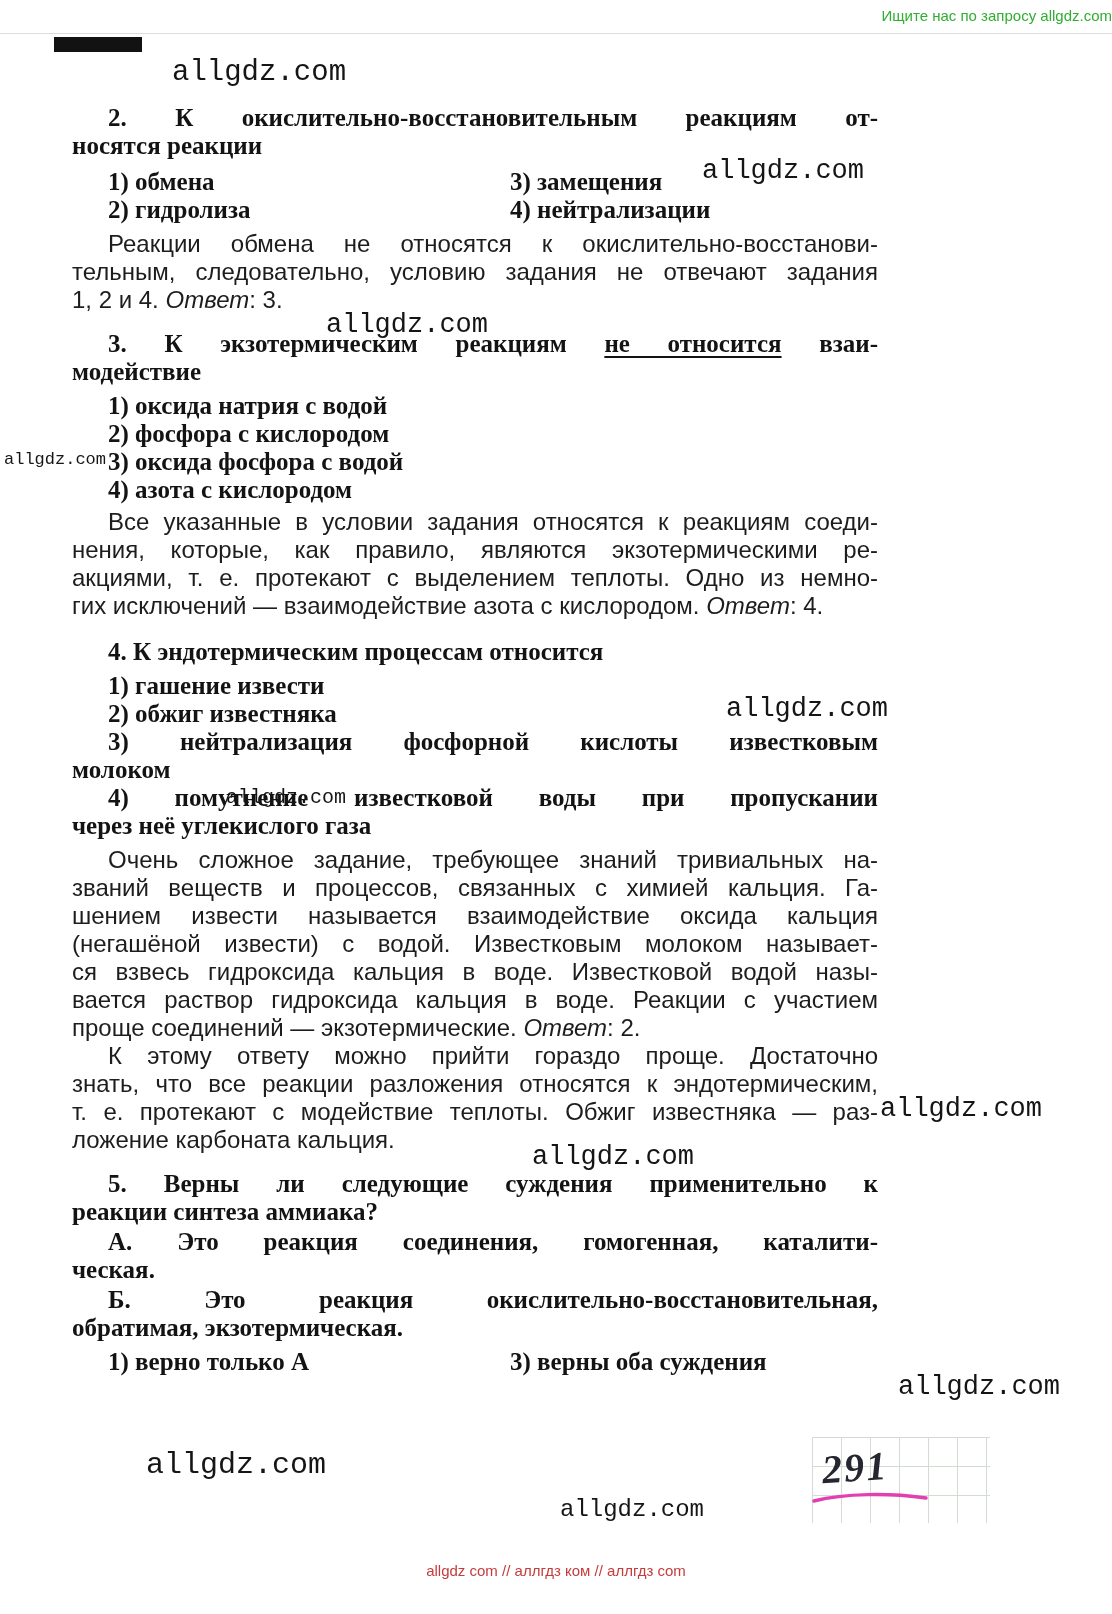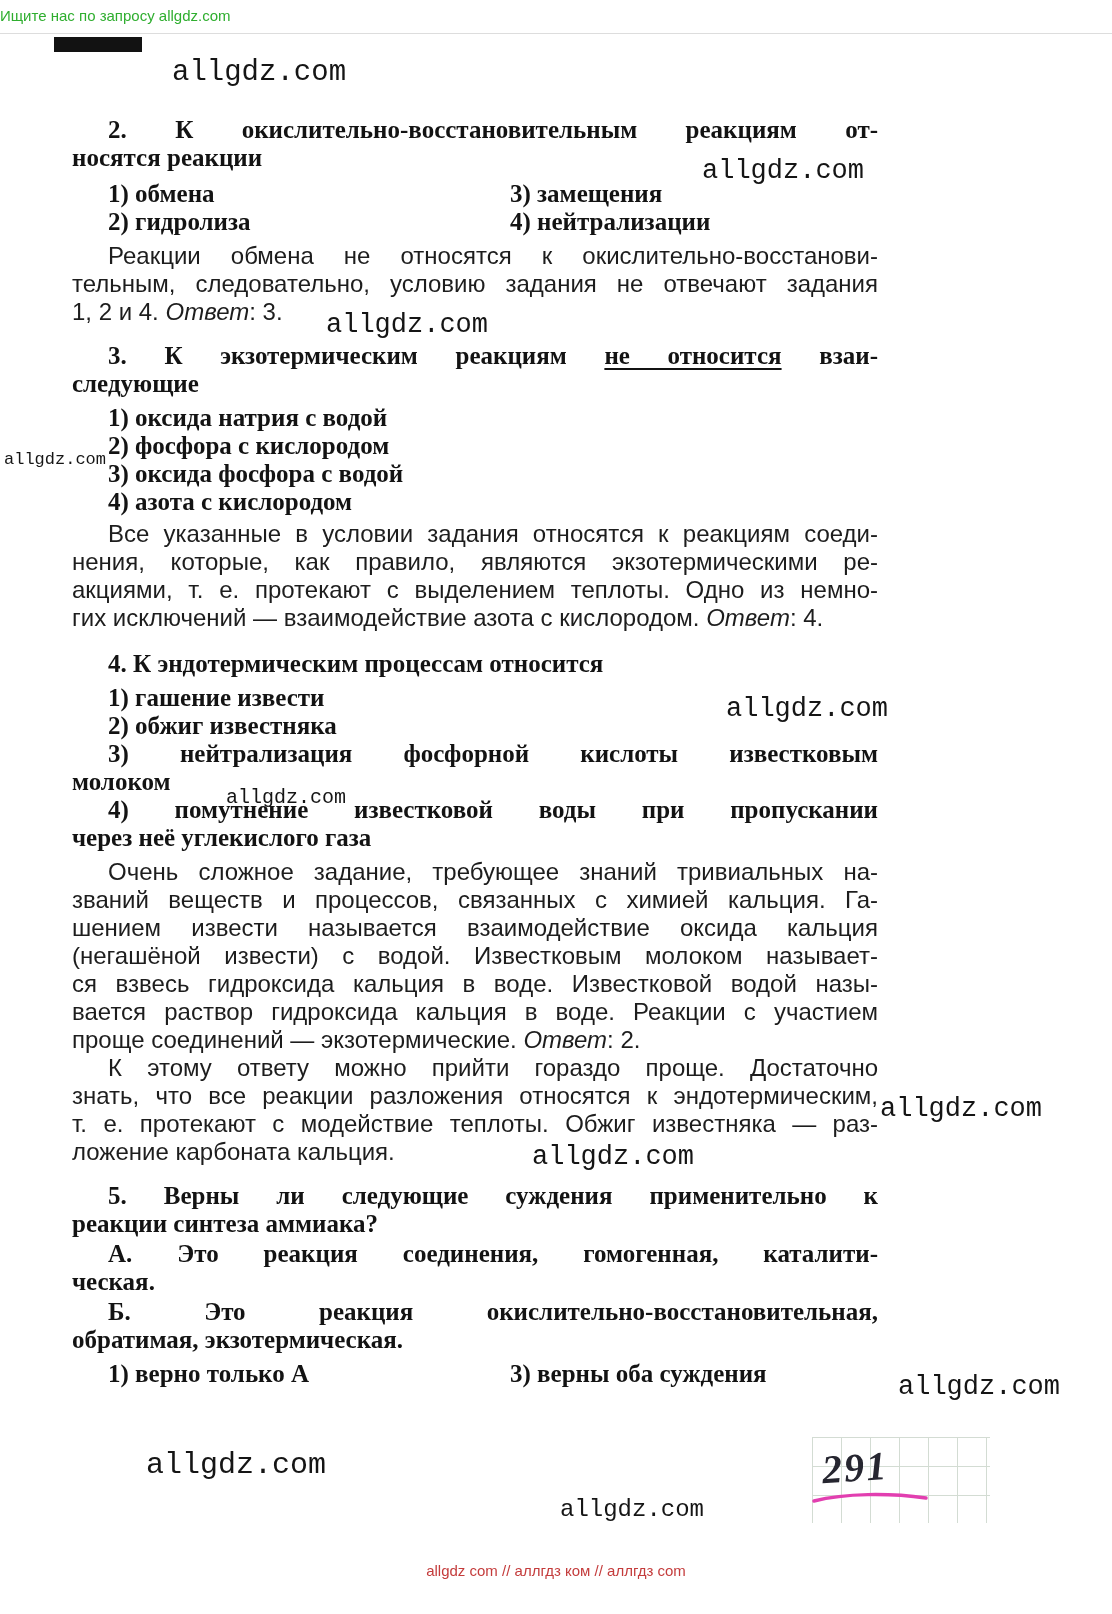--- a/index.html
+++ b/index.html
@@ -5,28 +5,28 @@
   * { box-sizing: border-box; margin: 0; padding: 0; }
   html, body { width: 1112px; height: 1614px; }
   body {
     position: relative;
     background: #ffffff;
     overflow: hidden;
     font-family: "Liberation Sans", sans-serif;
   }
   .banner {
     position: absolute; top: 7px; left: 0; width: 100%;
-    text-align: left;
+    text-align: right;
     font: 15px "Liberation Sans", sans-serif;
     color: #2fae2f;
   }
   .topline { position: absolute; top: 33px; left: 0; width: 100%; height: 1px; background: #dddddd; }
   .artifact { position: absolute; left: 54px; top: 37px; width: 88px; height: 15px; background: #121212; }
 
-  .content { position: absolute; left: 72px; top: 116px; width: 806px; }
+  .content { position: absolute; left: 72px; top: 104px; width: 806px; }
 
   .serif {
     font-family: "Liberation Serif", serif;
     font-weight: 700;
     font-size: 25px;
     line-height: 28px;
     color: #131313;
   }
   .sans {
     font-family: "Liberation Sans", sans-serif;
@@ -141,21 +141,21 @@
       </div>
     <div class="line ansline">
       <span>1, 2 и 4. </span><span class="it">Ответ</span><span>: 3.</span>
     </div>
   </div>
 
   <div class="serif mt16">
     <div class="line jl ind1">
       <span>3. К экзотермическим реакциям </span><span class="und">не относится</span><span> взаи-</span>
     </div>
-    <div class="line">следующие</div>
+    <div class="line">модействие</div>
   </div>
   <div class="serif mt6">
     <div class="lines ind">
         <div class="line">1) оксида натрия с водой</div>
       </div>
     <div class="lines ind">
         <div class="line">2) фосфора с кислородом</div>
       </div>
     <div class="lines ind">
         <div class="line">3) оксида фосфора с водой</div>

